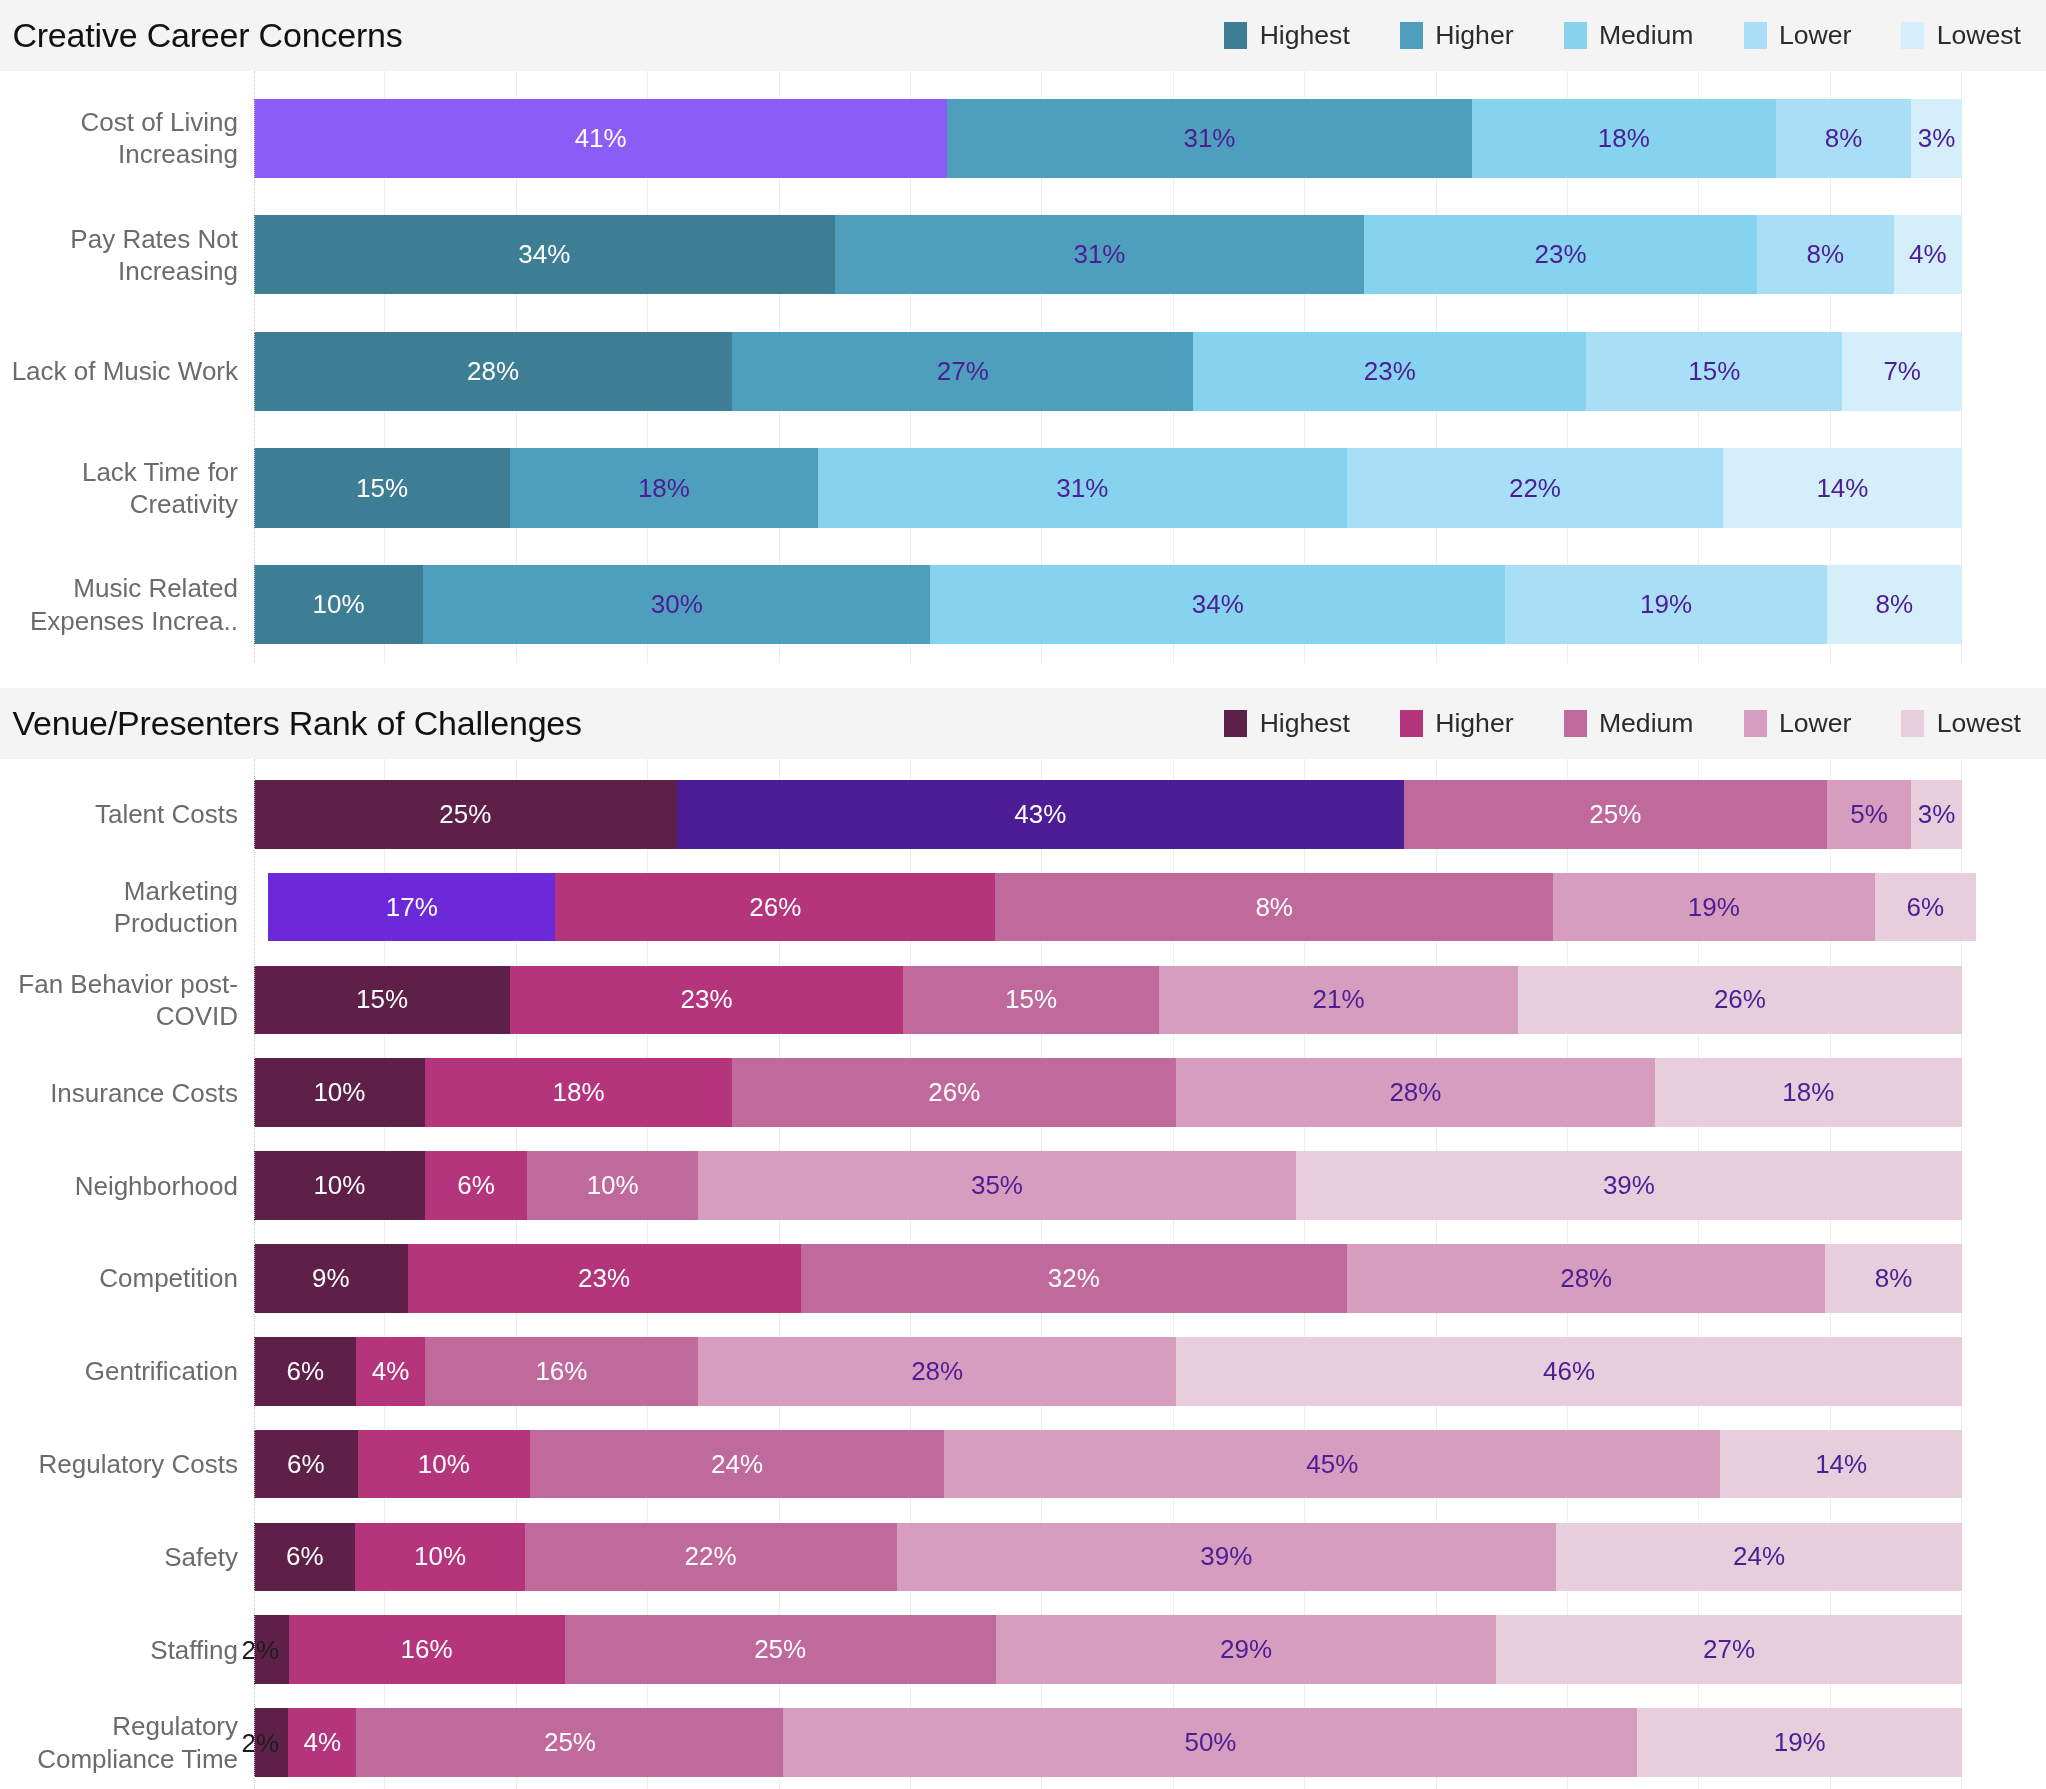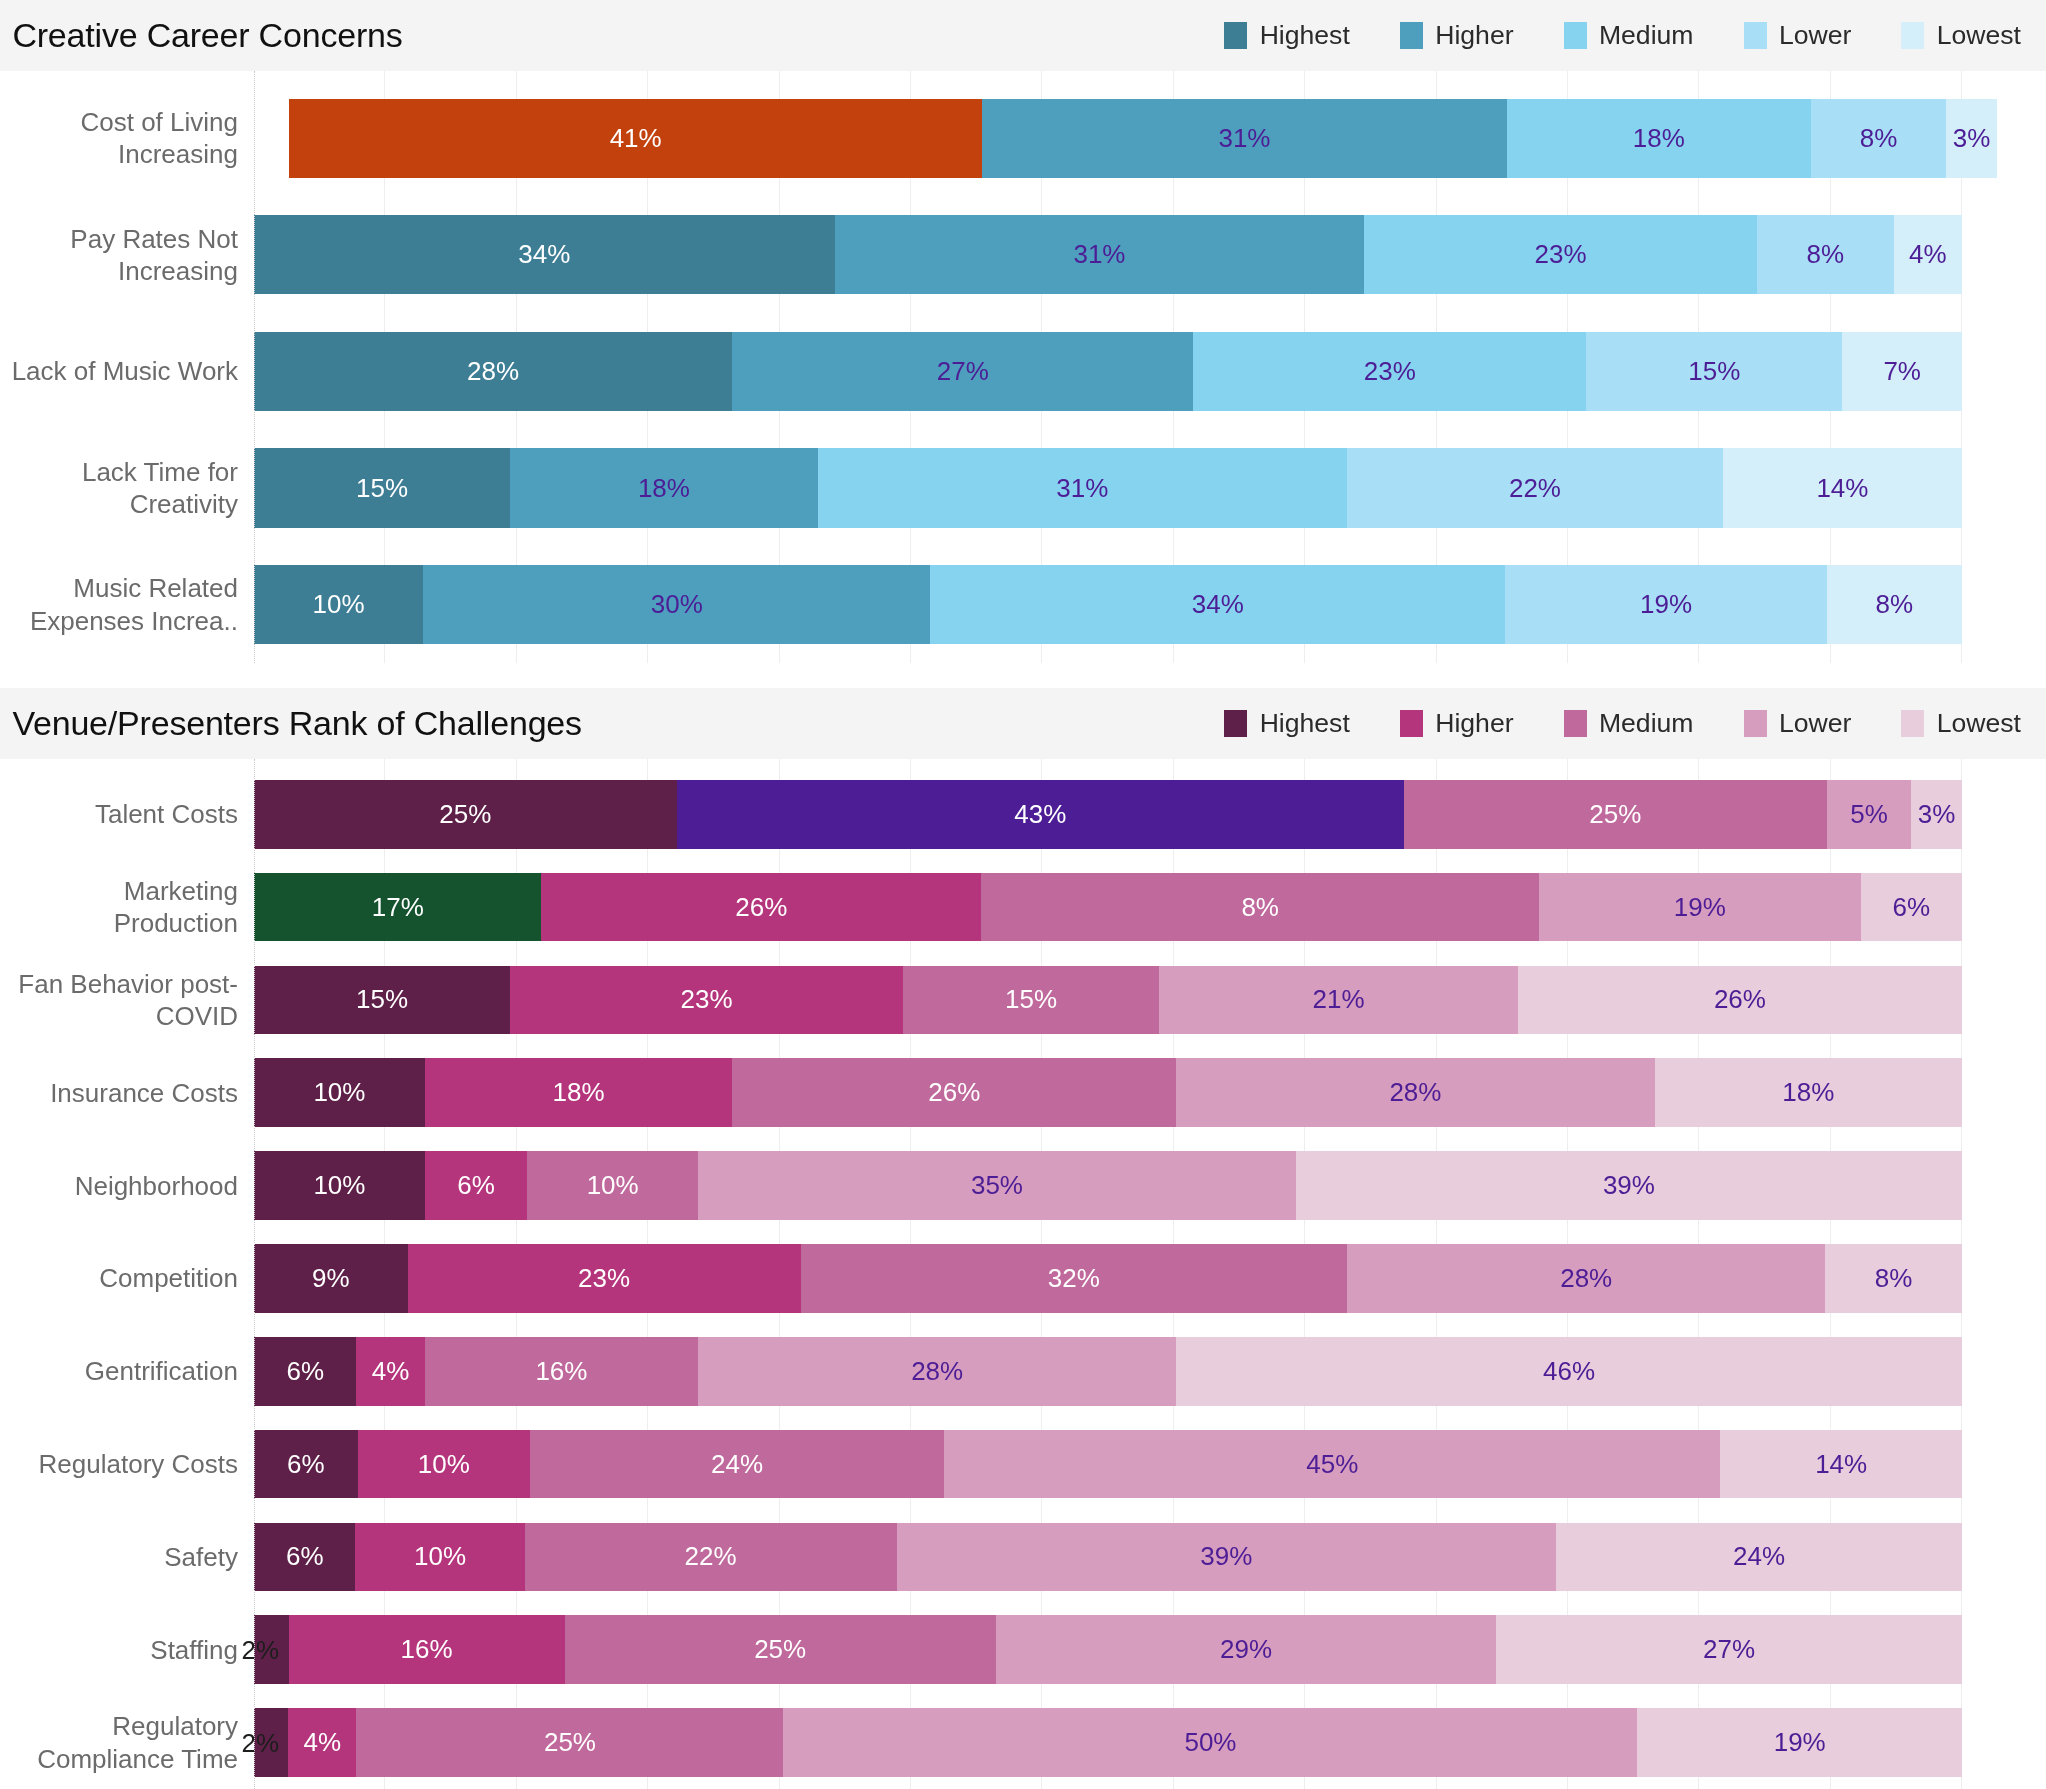--- a/index.html
+++ b/index.html
@@ -193,21 +193,21 @@
           <div></div>
           <div></div>
           <div></div>
           <div></div>
         </div>
       <div class="axis-left-line"></div>
       <div class="rows" id="rows-top">
           <div class="row">
             <div class="row-label">Cost of Living Increasing</div>
             <div class="bar-track">
-              <div class="seg light" style="background: #c2410c; flex: 0 0 40.5941%; margin-left: 35px;">
+              <div class="seg light" style="background: #8b5cf6; flex: 0 0 40.5941%;">
                 <span class="seg-label">41%</span>
               </div>
               <div class="seg dark" style="background: rgb(78, 159, 190); flex: 0 0 30.6931%;">
                 <span class="seg-label">31%</span>
               </div>
               <div class="seg dark" style="background: rgb(134, 211, 239); flex: 0 0 17.8218%;">
                 <span class="seg-label">18%</span>
               </div>
               <div class="seg dark" style="background: rgb(169, 223, 246); flex: 0 0 7.92079%;">
                 <span class="seg-label">8%</span>
@@ -363,21 +363,21 @@
                 <span class="seg-label">5%</span>
               </div>
               <div class="seg dark" style="background: rgb(232, 205, 220); flex: 0 0 2.9703%;">
                 <span class="seg-label">3%</span>
               </div>
             </div>
           </div>
           <div class="row">
             <div class="row-label">Marketing Production</div>
             <div class="bar-track">
-              <div class="seg light" style="background: #14532d; flex: 0 0 16.8317%;">
+              <div class="seg light" style="background: #6d28d9; flex: 0 0 16.8317%; margin-left: 14px;">
                 <span class="seg-label">17%</span>
               </div>
               <div class="seg light" style="background: rgb(181, 53, 124); flex: 0 0 25.7426%;">
                 <span class="seg-label">26%</span>
               </div>
               <div class="seg light" style="background: rgb(192, 105, 156); flex: 0 0 32.6733%;">
                 <span class="seg-label">8%</span>
               </div>
               <div class="seg dark" style="background: rgb(215, 157, 191); flex: 0 0 18.8119%;">
                 <span class="seg-label">19%</span>

